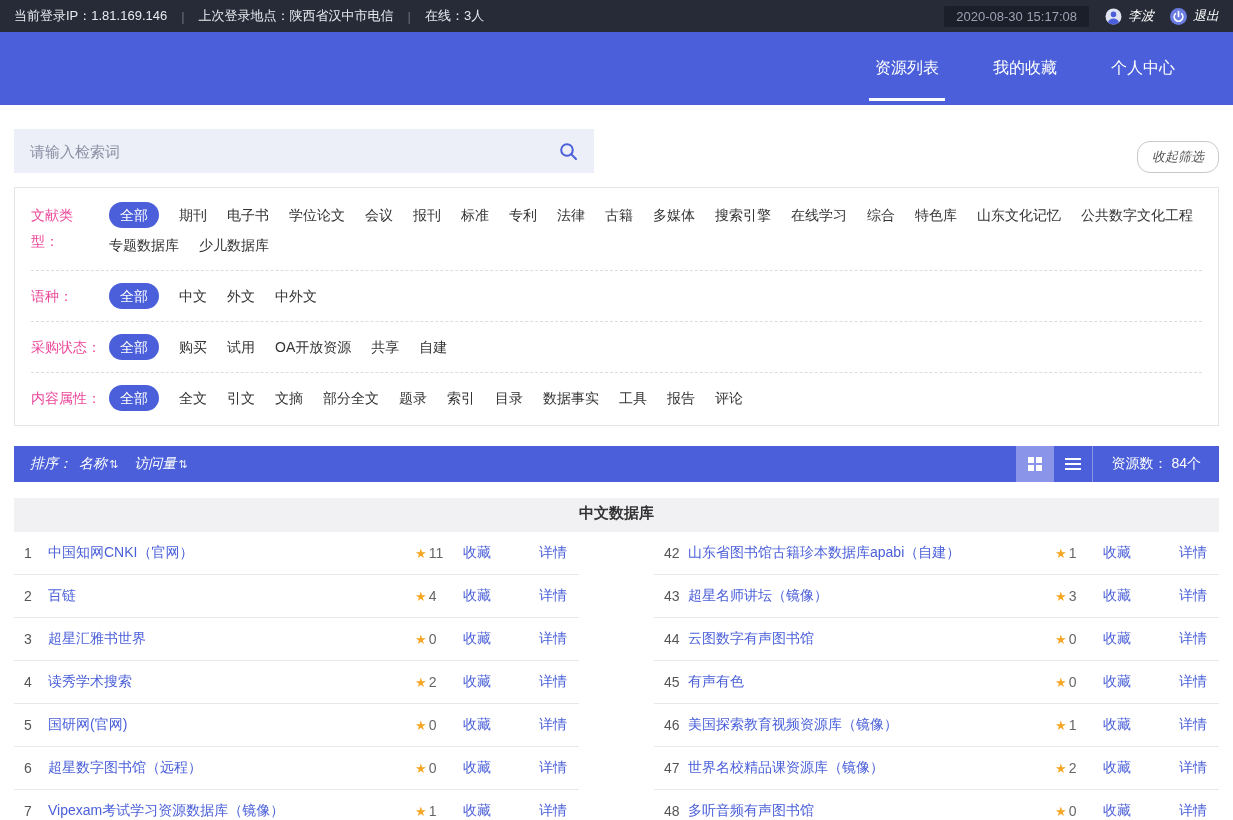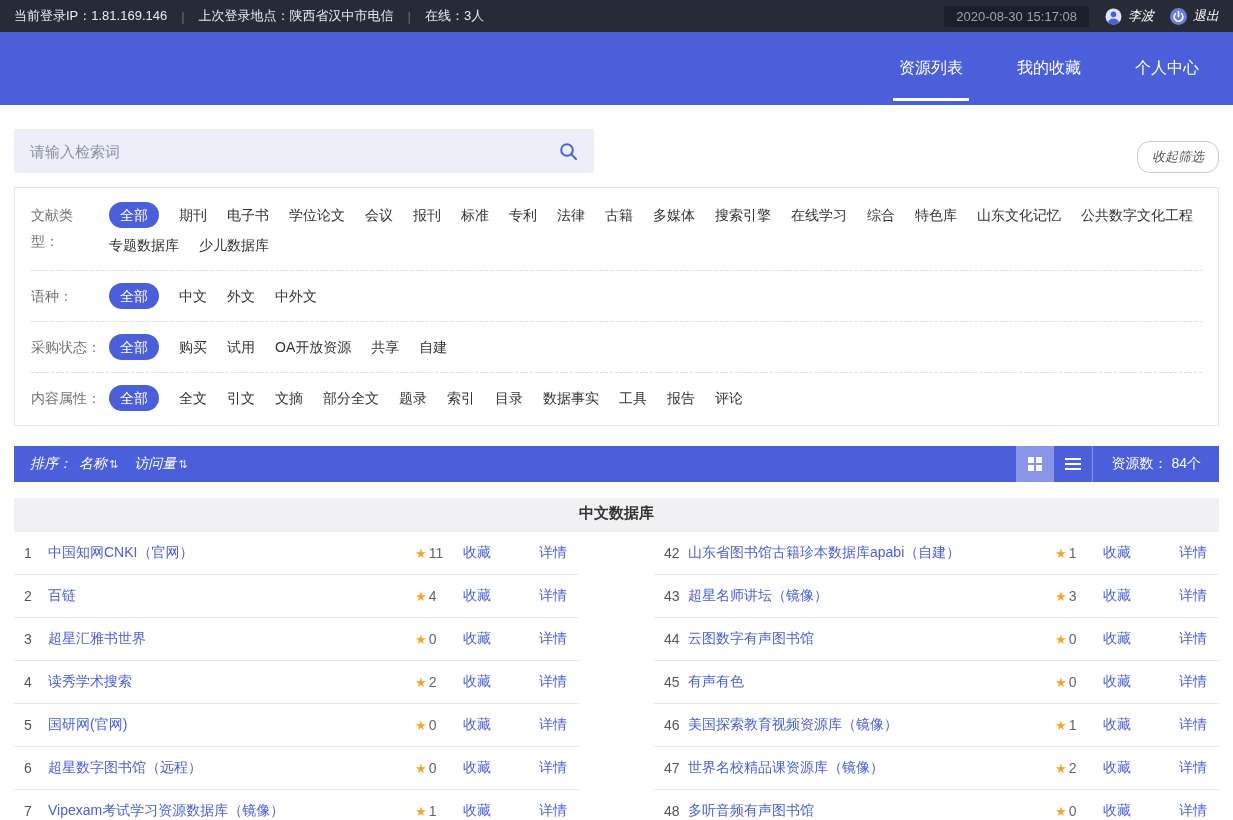--- a/index.html
+++ b/index.html
@@ -12,21 +12,21 @@
   .topbar-left { display:flex; align-items:center; gap:14px; }
   .topbar .sep { color:#6a6f7e; }
   .topbar-right { margin-left:auto; display:flex; align-items:center; gap:16px; }
   .time-box { background:#1b1f29; color:#9aa1b3; padding:3px 12px; border-radius:2px; }
   .tb-user, .tb-logout { display:flex; align-items:center; gap:6px; cursor:pointer;
     font-style:italic; color:#fff; }
   .tb-icon { display:inline-flex; width:17px; height:17px; }
 
   
   .header { height:73px; background:#4a5fd9; display:flex; align-items:center;
-    justify-content:flex-end; padding-right:32px; }
+    justify-content:flex-end; padding-right:56px; }
   .nav { display:flex; gap:50px; }
   .nav-item { color:#fff; font-size:16px; position:relative; padding:6px 2px;
     cursor:pointer; }
   .nav-item.active::after { content:""; position:absolute; left:-4px; right:-4px;
     bottom:-16px; height:3px; background:#fff; }
 
   
   .search-row { display:flex; align-items:flex-end; justify-content:space-between;
     padding:24px 14px 0 14px; }
   .search-box { width:580px; height:44px; background:#edeff8; display:flex;
@@ -37,21 +37,21 @@
   .search-icon { width:19px; height:19px; cursor:pointer; flex:none; }
   .collapse-btn { font-style:italic; font-size:13px; color:#555; background:#fff;
     border:1px solid #c9c9c9; border-radius:13px; padding:6px 14px; cursor:pointer;
     font-family:inherit; }
 
   
   .filter-panel { margin:14px 14px 0 14px; border:1px solid #e5e5e5; padding:2px 16px; }
   .filter-row { display:flex; padding:12px 0; border-bottom:1px dashed #dcdcdc;
     font-size:14px; line-height:26px; }
   .filter-row:last-child { border-bottom:none; }
-  .filter-label { flex:0 0 78px; color:#737373; }
+  .filter-label { flex:0 0 78px; color:#ec4899; }
   .filter-row--first .filter-label { flex-basis:48px; margin-right:30px; }
   .filter-options { flex:1; display:flex; flex-wrap:wrap; column-gap:20px; row-gap:4px;
     color:#333; }
   .filter-option { cursor:pointer; white-space:nowrap; }
   .filter-option.selected { background:#4a5fd9; color:#fff; padding:0 11px;
     border-radius:13px; }
 
   
   .sortbar { margin:20px 14px 0 14px; height:36px; background:#4a5fd9; color:#fff;
     display:flex; align-items:center; padding-left:16px; font-size:14px; }

